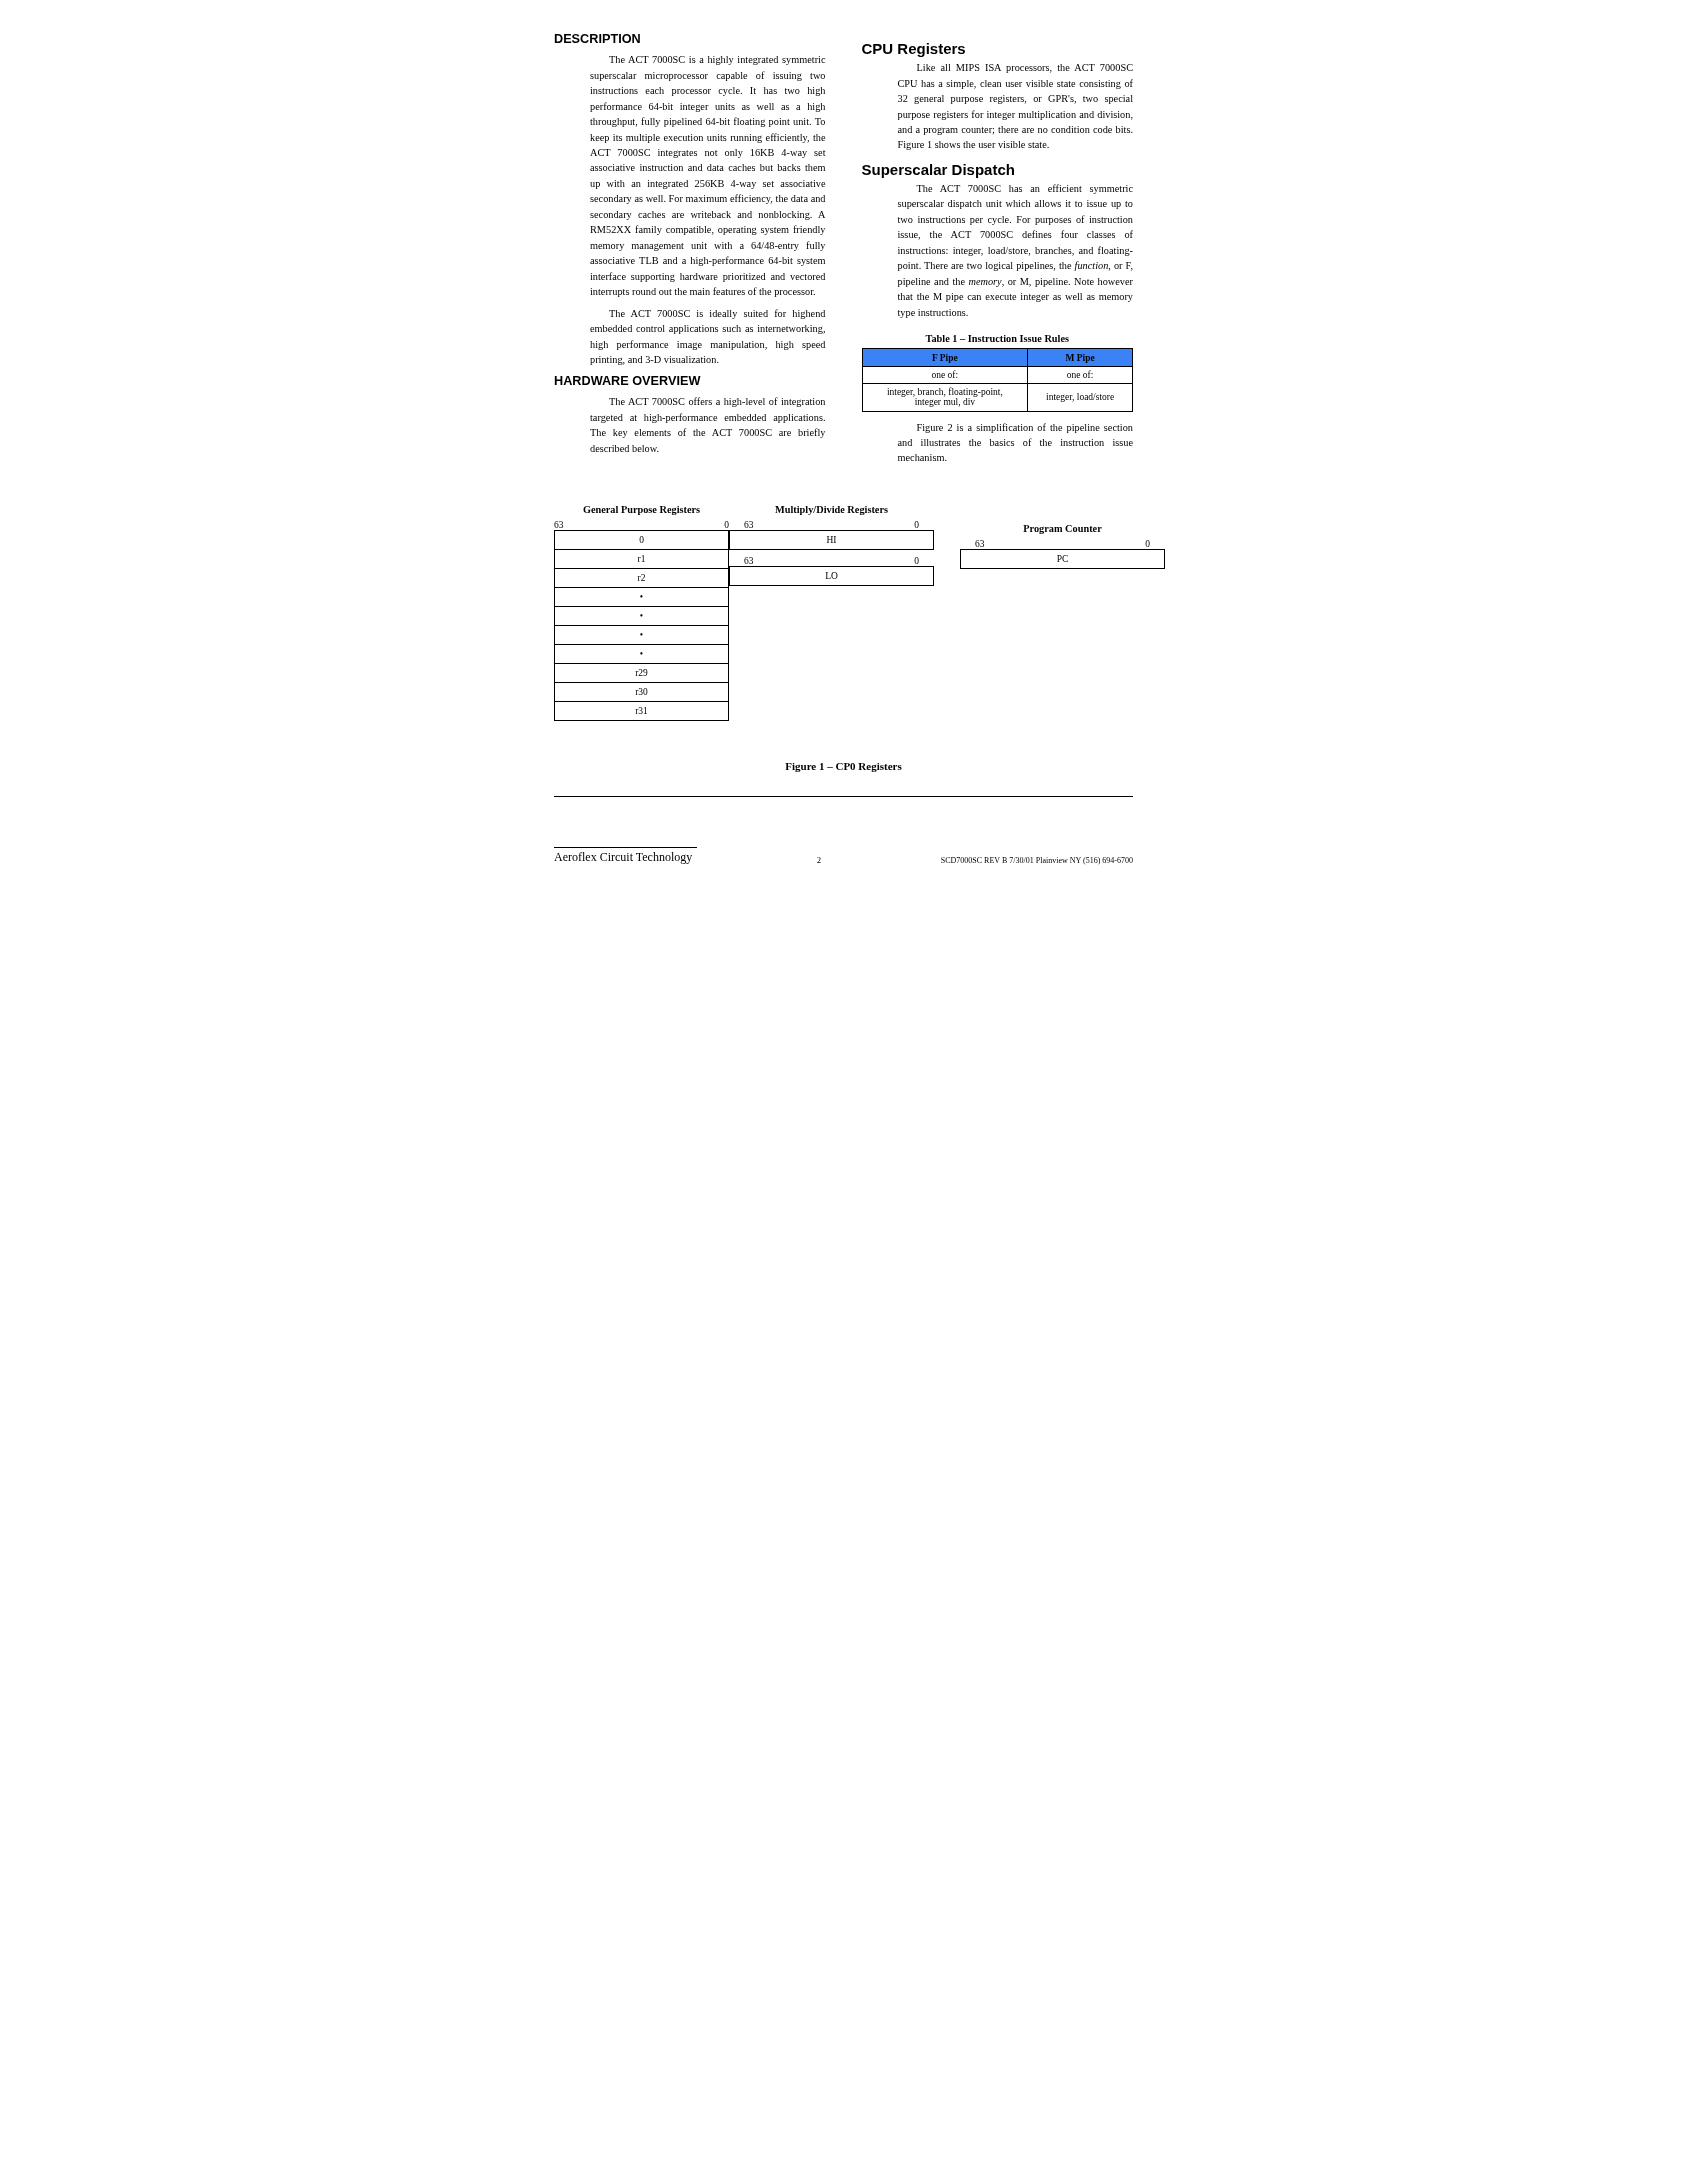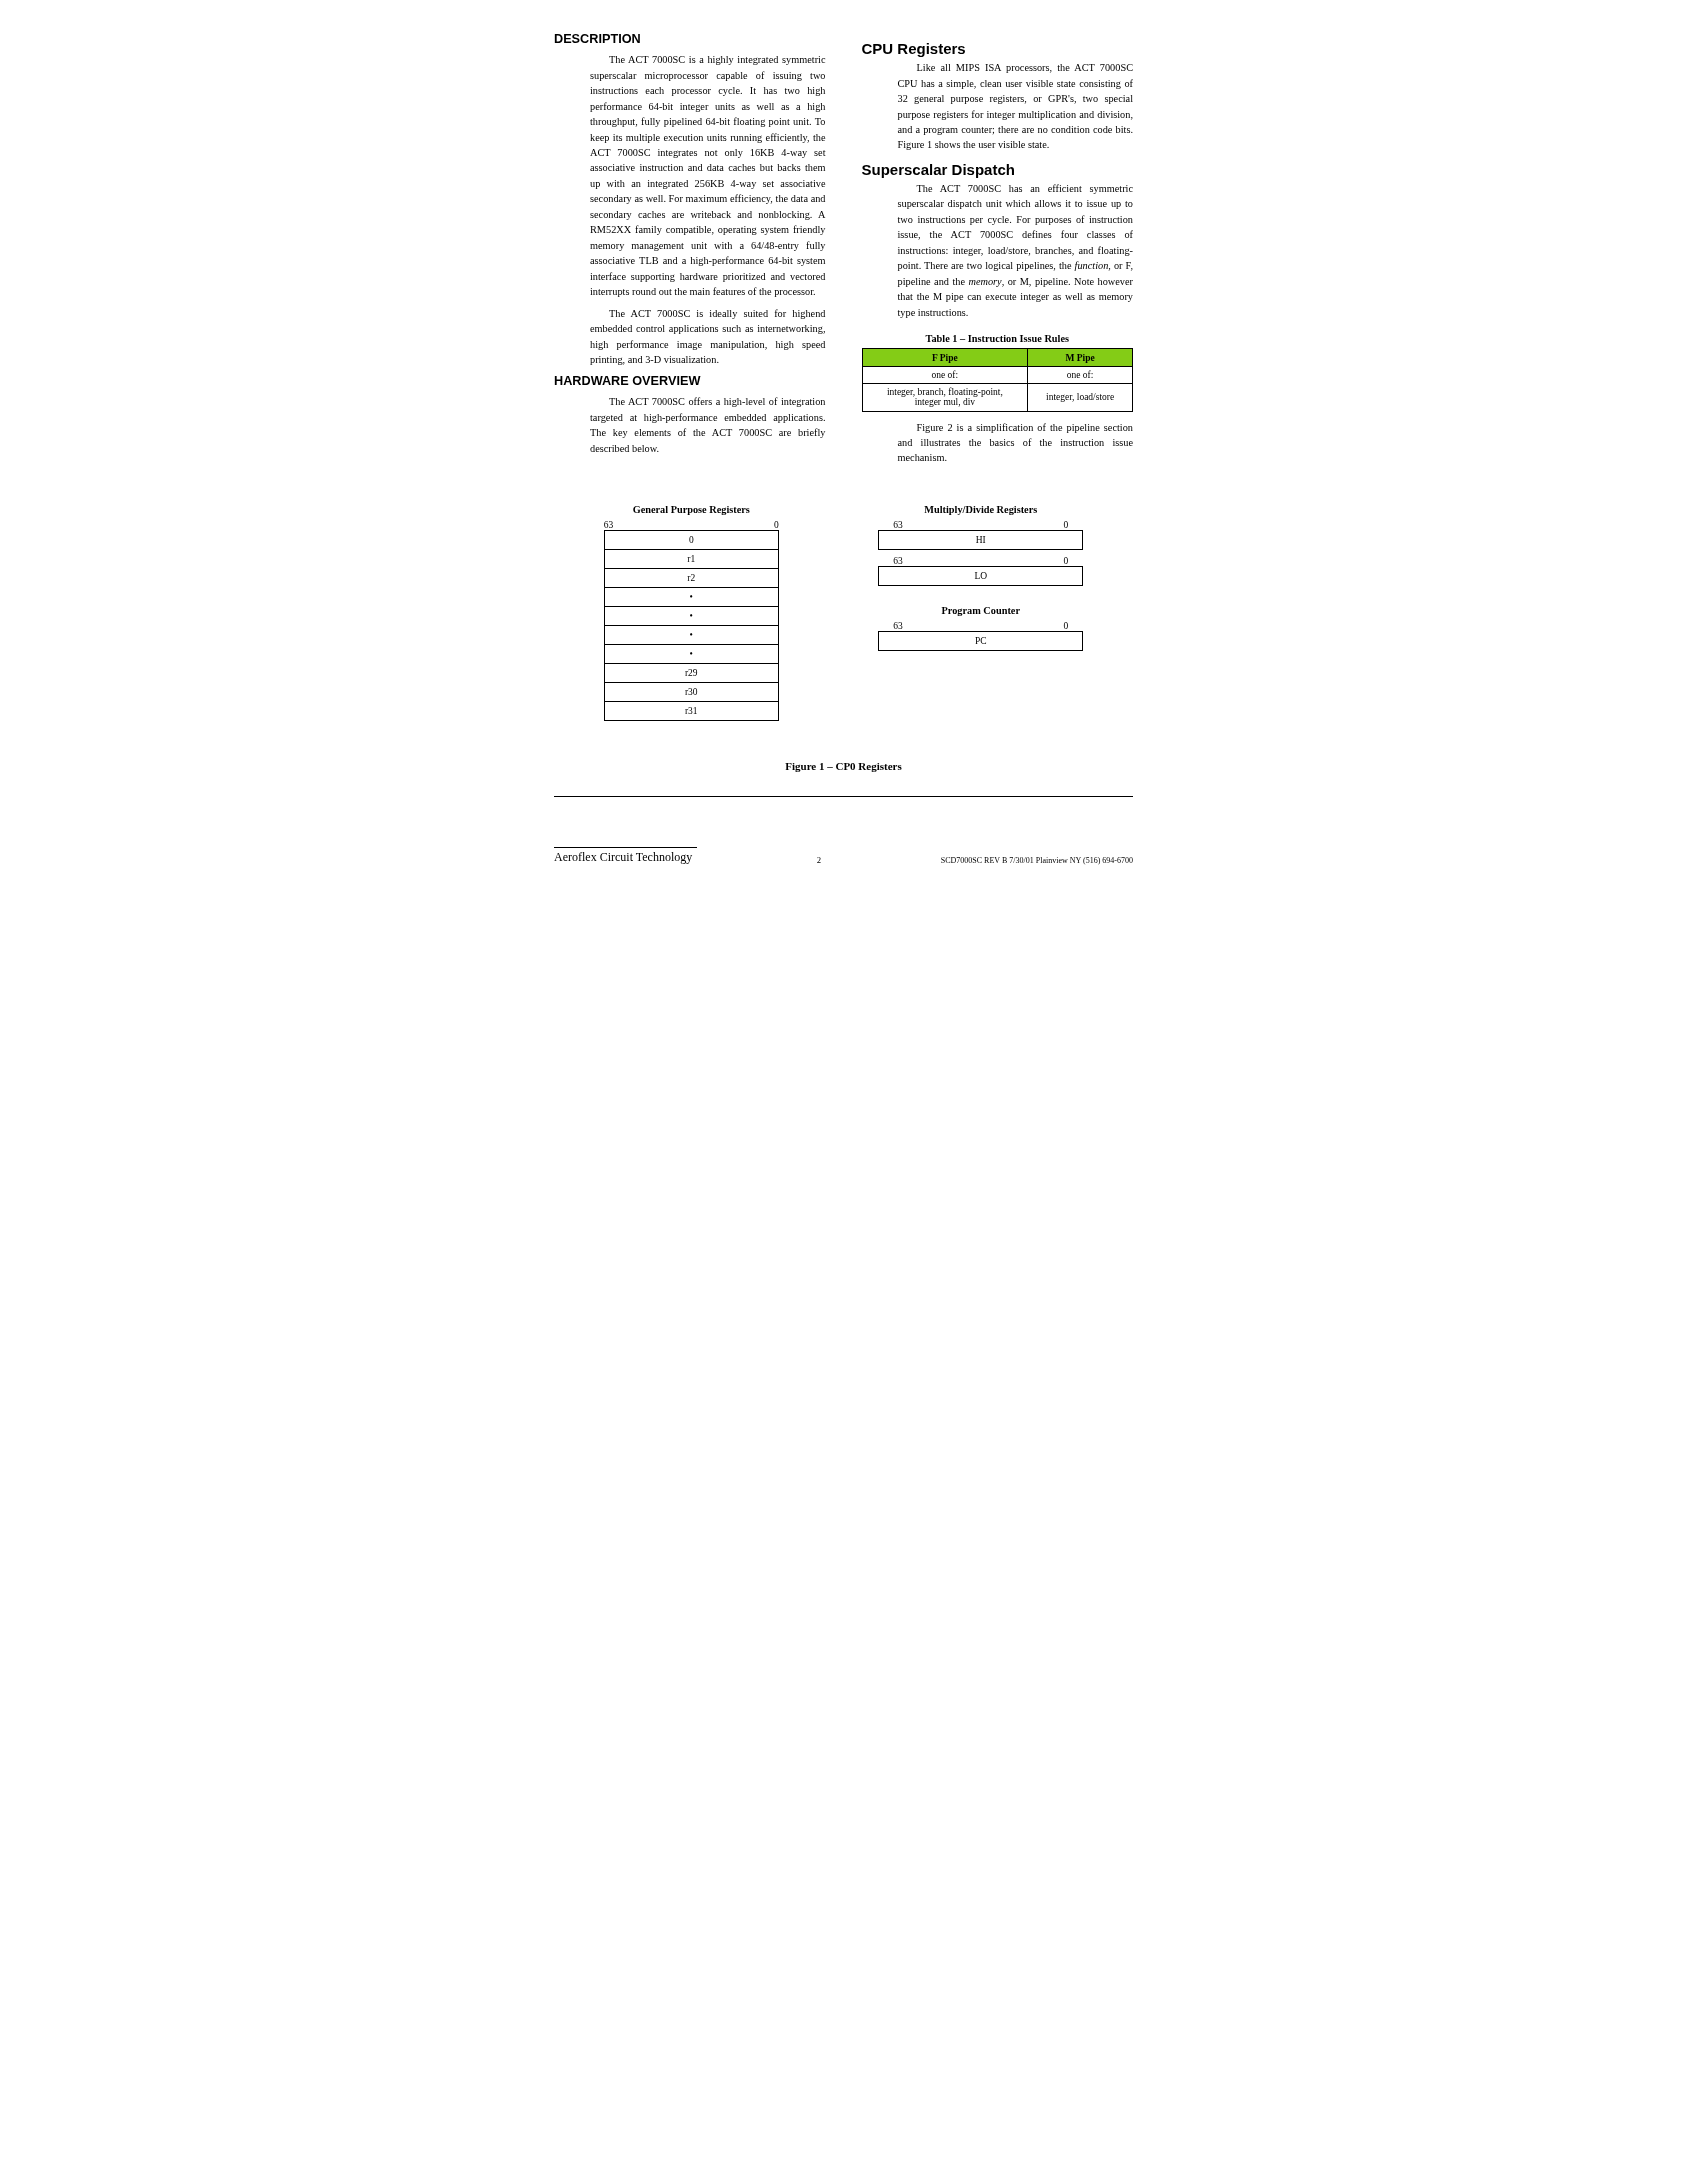--- a/index.html
+++ b/index.html
@@ -70,21 +70,21 @@
     table.instruction-table {
       width: 100%;
       border-collapse: collapse;
       font-size: 9.5px;
     }
 
     table.instruction-table th {
       border: 0.8px solid #000;
       padding: 3.2px 6.4px;
       font-weight: bold;
-      background: #84cc16;
+      background: #3b82f6;
     }
 
     table.instruction-table td {
       border: 0.8px solid #000;
       padding: 3.2px 6.4px;
       text-align: center;
     }
 
     
     .figure-section {
@@ -186,22 +186,22 @@
 
     .pc-group {
       display: flex;
       flex-direction: column;
       align-items: center;
       margin-top: 19px;
     }
 
     .right-registers {
       display: flex;
-      flex-direction: column;
       align-items: flex-start;
+      gap: 26px;
     }
   </style>
 </head>
 <body>
 
 <div class="page">
 
   <div class="two-col">
 
     <div class="col-left">

